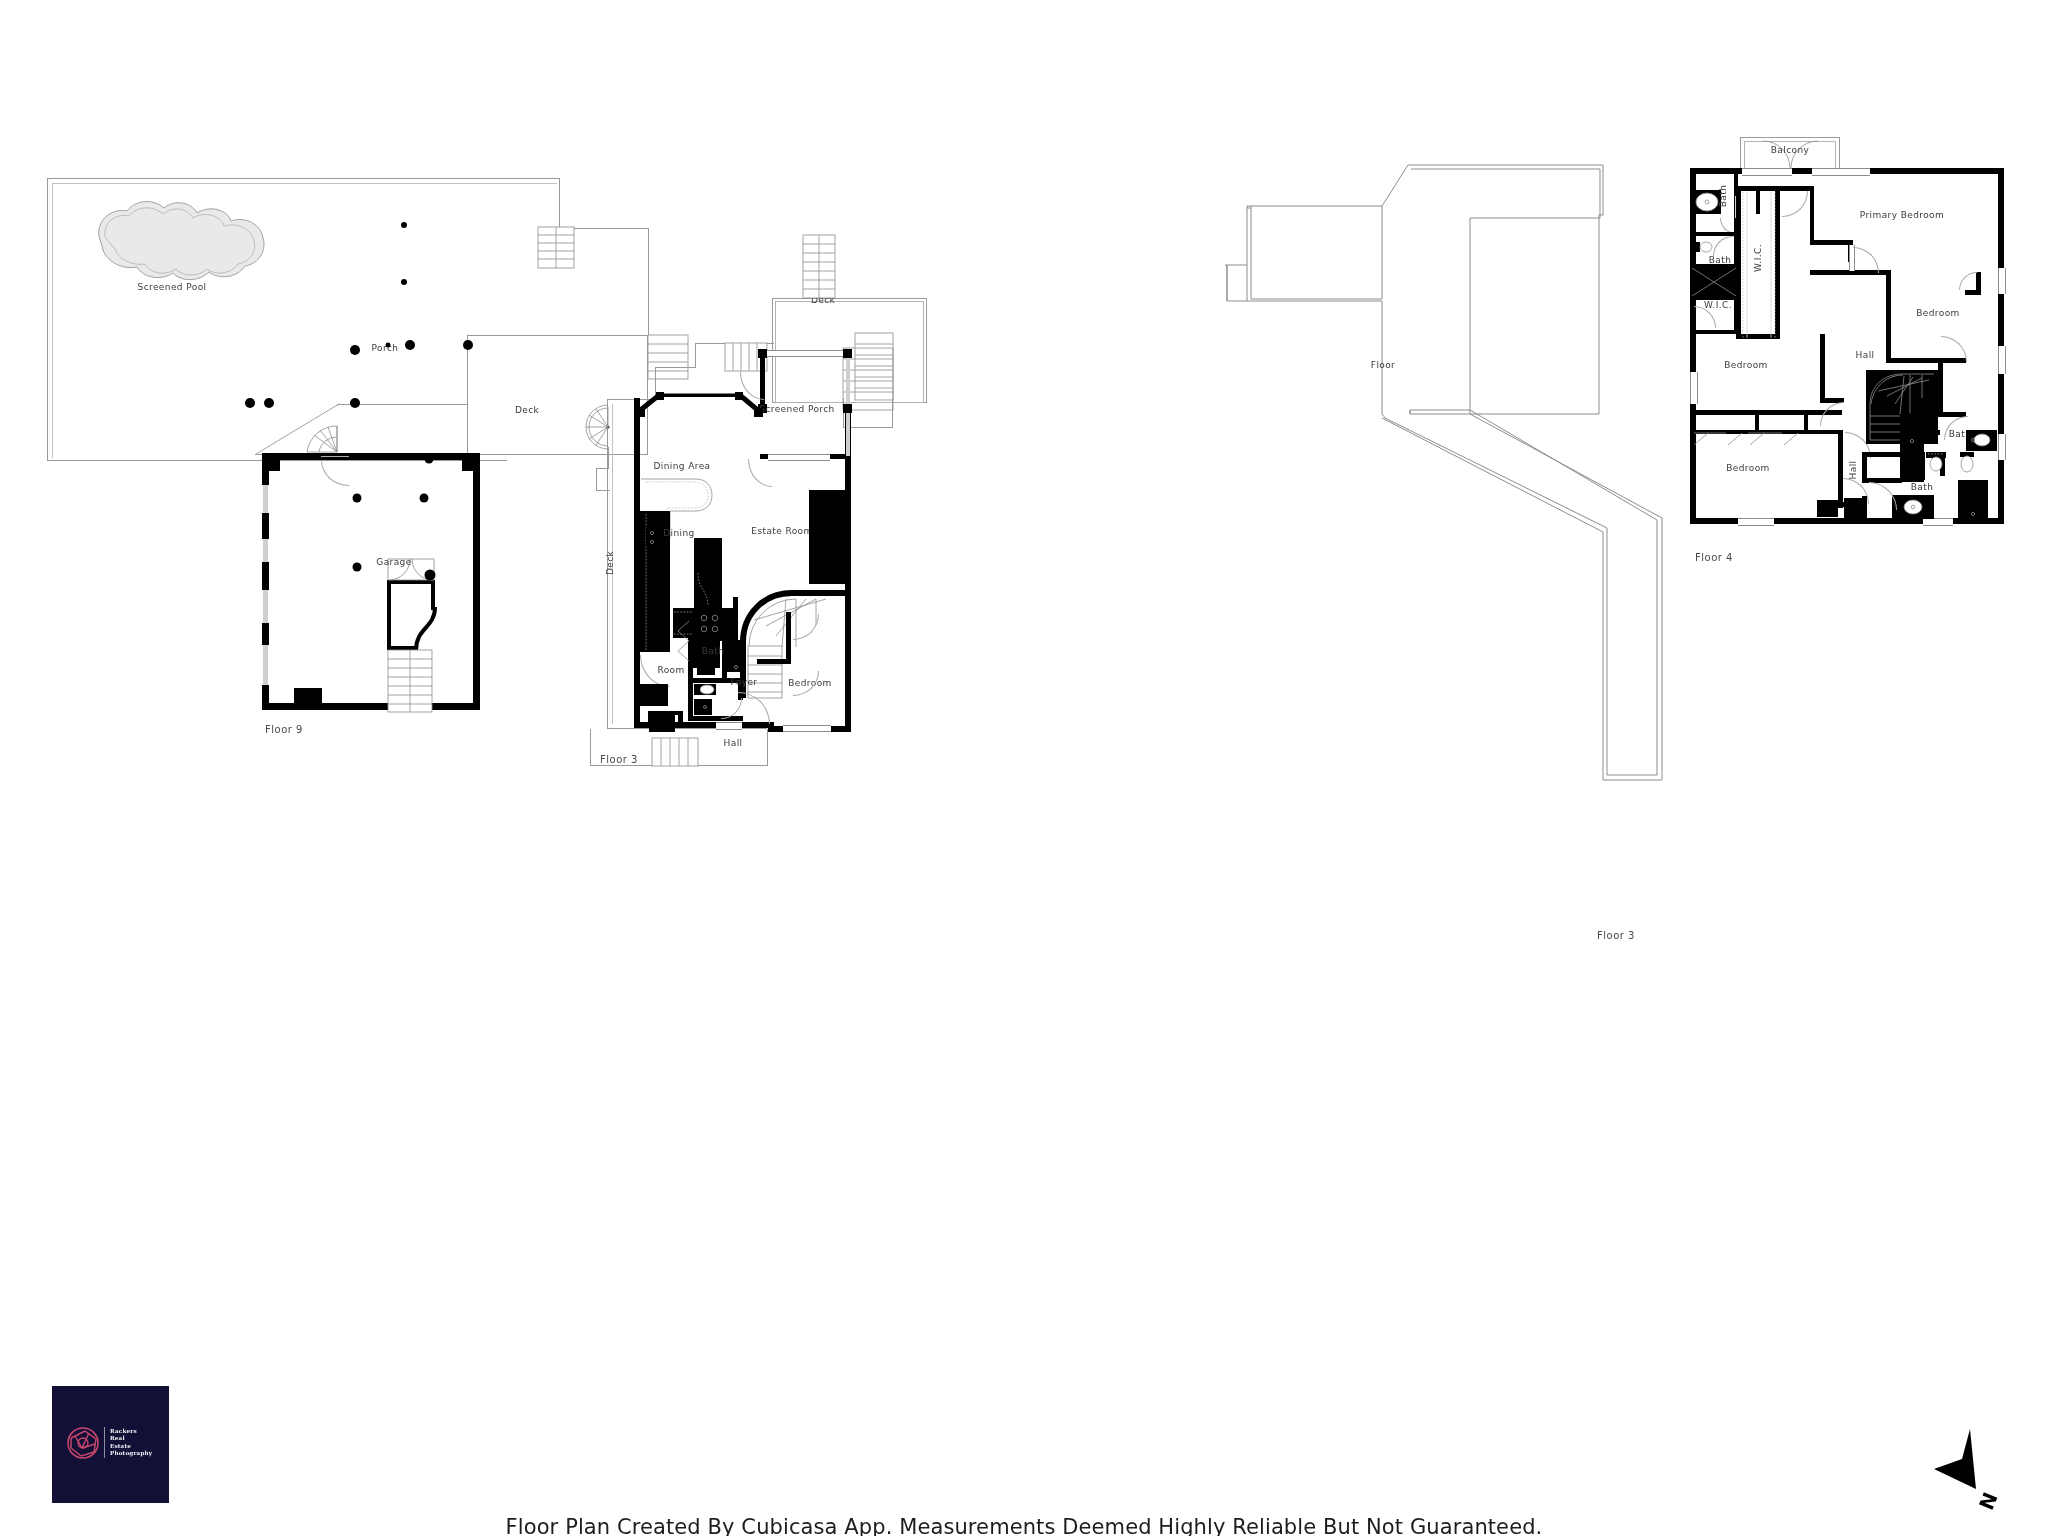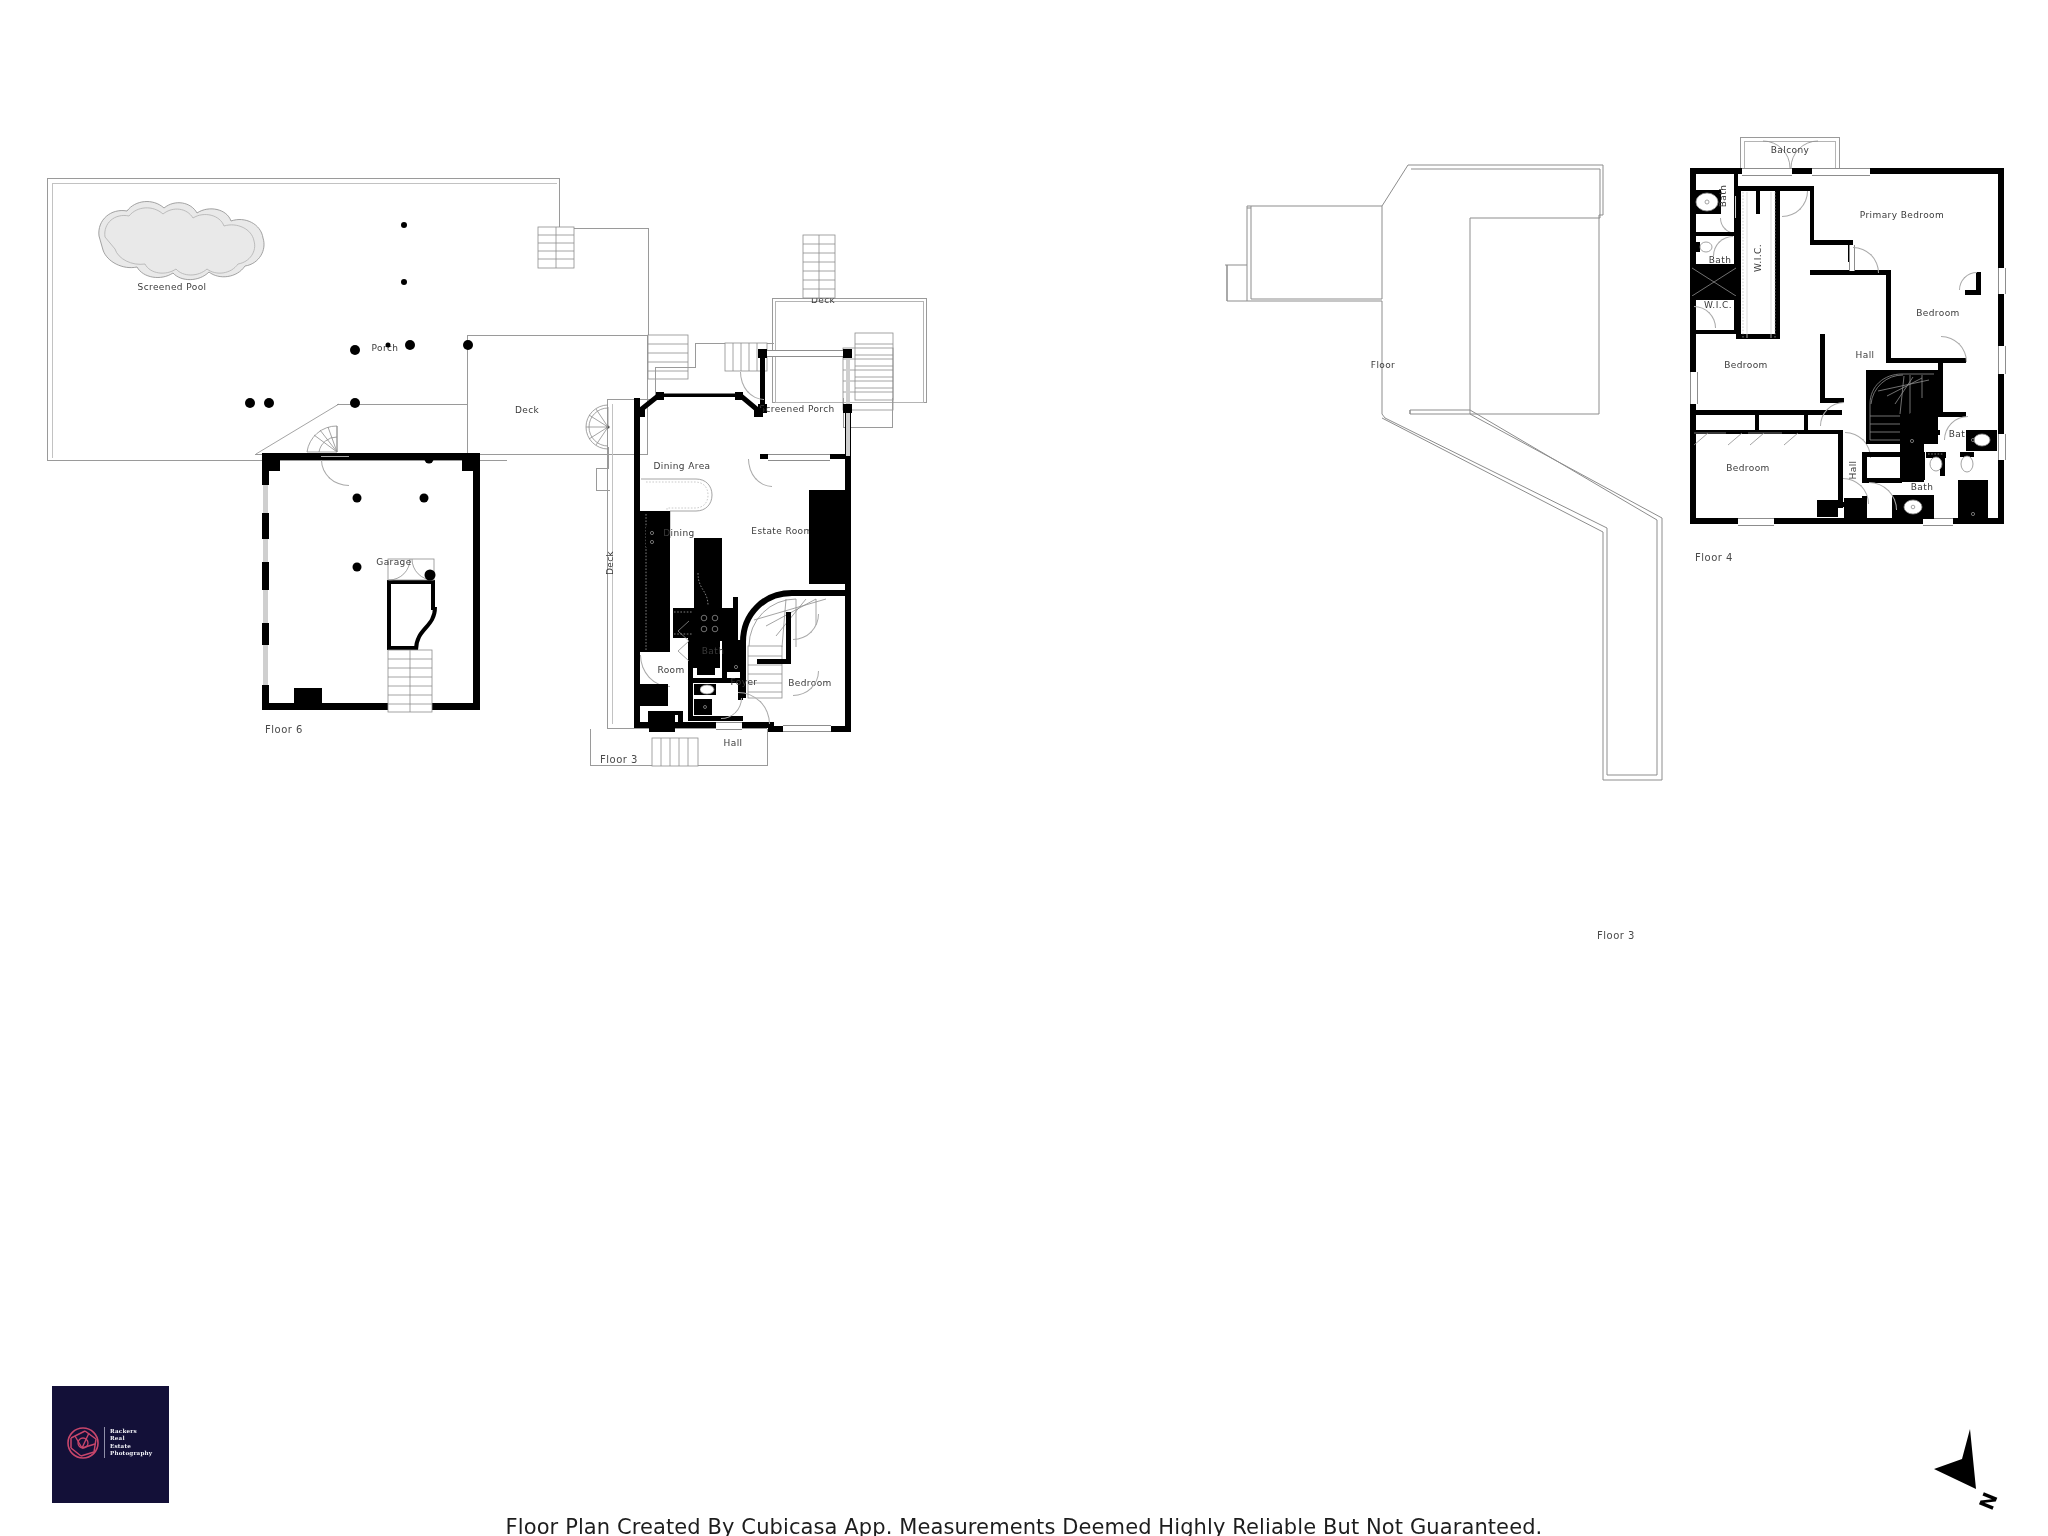--- a/index.html
+++ b/index.html
@@ -200,21 +200,21 @@
     <line class="stk" x1="22" y1="0" x2="22" y2="62"></line>
   </svg>
 
   <div class="lbl" style="left:394px;top:562px;">Garage</div>
 
   <div class="dot" style="left:429px;top:459px;width:9px;height:9px;"></div>
   <div class="dot" style="left:357px;top:498px;width:9px;height:9px;"></div>
   <div class="dot" style="left:424px;top:498px;width:9px;height:9px;"></div>
   <div class="dot" style="left:357px;top:567px;width:9px;height:9px;"></div>
 
-  <div class="floorlbl" style="left:265px;top:724px;">Floor 6</div>
+  <div class="floorlbl" style="left:265px;top:724px;">Floor 9</div>
 </div>
 
 <div id="floor-2">
 
   <div class="thin" style="left:772px;top:298px;width:155px;height:105px;"></div>
   <div class="thin2" style="left:775px;top:301px;width:149px;height:102px;"></div>
   <div class="lbl" style="left:823px;top:300px;">Deck</div>
 
   <svg style="left:803px;top:235px;width:32px;height:63px;">
     <rect class="fillw" x="0" y="0" width="32" height="63"></rect>

